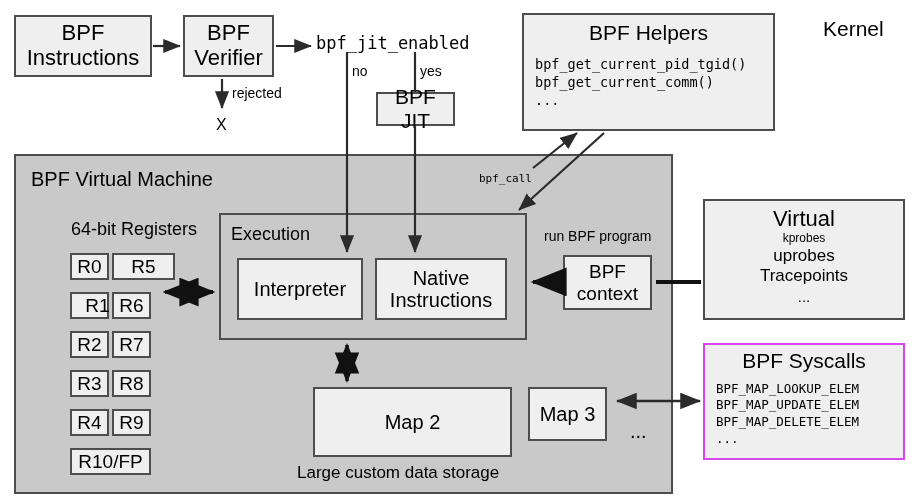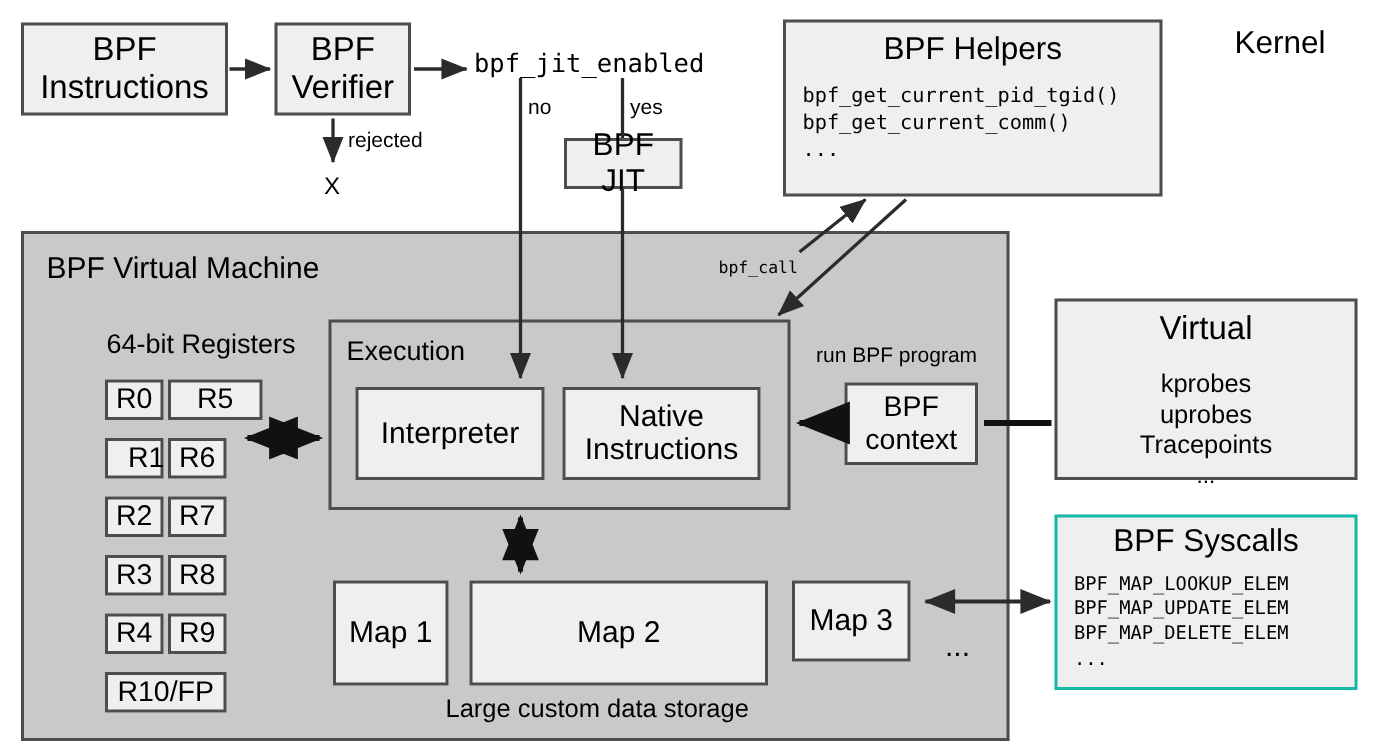--- a/index.html
+++ b/index.html
@@ -141,23 +141,20 @@
 
   <div class="box" style="left:237px; top:258px; width:126px; height:62px;">
     <span style="font-size:20px;">Interpreter</span>
   </div>
 
   <div class="box" style="left:375px; top:258px; width:132px; height:62px;">
     <span style="font-size:20px;">Native</span>
     <span style="font-size:20px;">Instructions</span>
   </div>
 
-  <div class="box" style="left:222px; top:387px; width:77px; height:70px;">
-    <span style="font-size:20px;">Map 1</span>
-  </div>
   <div class="box" style="left:313px; top:387px; width:199px; height:70px;">
     <span style="font-size:20px;">Map 2</span>
   </div>
   <div class="box" style="left:528px; top:387px; width:79px; height:54px;">
     <span style="font-size:20px;">Map 3</span>
   </div>
   <div class="plain sans" style="left:630px; top:420px; font-size:20px;">...</div>
 
   <div class="plain sans" style="left:297px; top:463px; font-size:17px;">Large custom data storage</div>
 
@@ -167,28 +164,28 @@
 
   <div class="box" style="left:563px; top:255px; width:89px; height:55px;">
     <span style="font-size:19px;">BPF</span>
     <span style="font-size:19px;">context</span>
   </div>
 
   <div style="position:absolute; left:703px; top:199px; width:202px; height:121px;
               box-sizing:border-box; background:#efefef; border:2px solid #4d4d4d;
               display:flex; flex-direction:column; align-items:center; padding-top:5px;">
     <div class="sans" style="font-size:22px; line-height:1.15;">Virtual</div>
-    <div class="sans" style="font-size:17px; line-height:1.2;margin-top:15px;">kprobes</div>
+    <div class="sans" style="font-size:12px; line-height:1.2;">kprobes</div>
     <div class="sans" style="font-size:17px; line-height:1.2;">uprobes</div>
     <div class="sans" style="font-size:17px; line-height:1.2;">Tracepoints</div>
     <div class="sans" style="font-size:15px; line-height:1.4;">...</div>
   </div>
 
   <div style="position:absolute; left:703px; top:343px; width:202px; height:117px;
-              box-sizing:border-box; background:#efefef; border:2px solid #14b8a6;">
+              box-sizing:border-box; background:#efefef; border:2px solid #d946ef;">
     <div class="sans" style="text-align:center; font-size:21px; margin-top:4px;">BPF Syscalls</div>
     <div style="margin:8px 0 0 11px;">
       <div class="mono code-xs" style="line-height:1.3;">BPF_MAP_LOOKUP_ELEM</div>
       <div class="mono code-xs" style="line-height:1.3;">BPF_MAP_UPDATE_ELEM</div>
       <div class="mono code-xs" style="line-height:1.3;">BPF_MAP_DELETE_ELEM</div>
       <div class="mono code-xs" style="line-height:1.5;">...</div>
     </div>
   </div>
 
   <svg class="overlay" viewBox="0 0 915 503">

